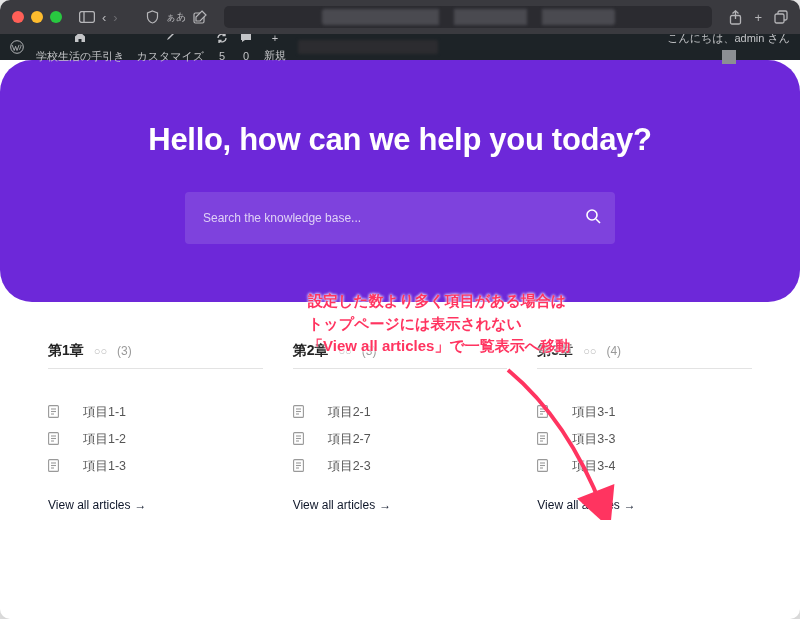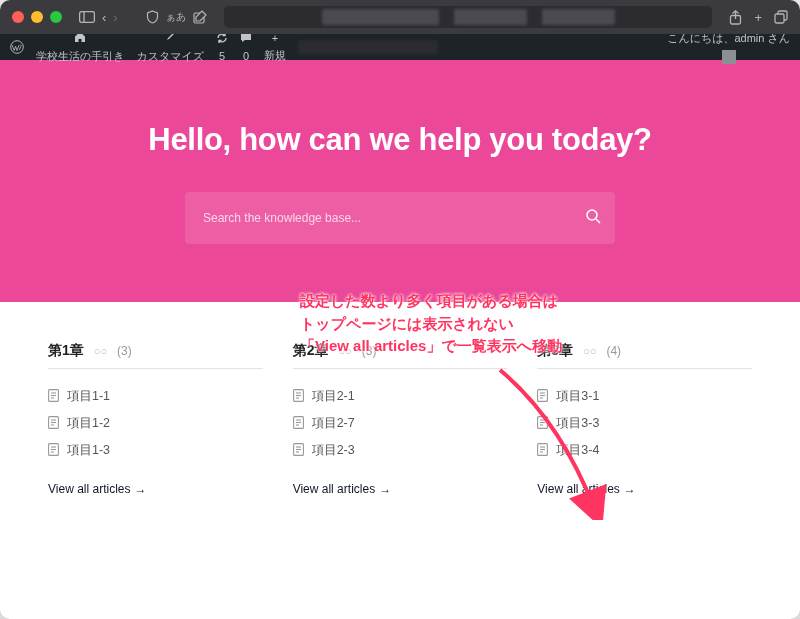--- a/index.html
+++ b/index.html
@@ -61,24 +61,25 @@
     padding: 0 10px;
     gap: 12px;
   }
   .wp-item { display:flex; align-items:center; gap:4px; cursor:pointer;flex-direction:column;}
   .wp-spacer{ flex:1;}
   .wp-blur { width:140px; height:14px; background:#2c2c30; filter:blur(1.5px); border-radius:2px;}
   .wp-avatar { width:14px; height:14px; background:#8c8f94; display:inline-block;}
 
   
   .hero {
-    background: #ec4899;
+    background: #6d28d9;
     color: #fff;
     text-align: center;
     padding: 62px 40px 58px;
+    border-radius: 32px;
   }
   .hero h1 {
     font-size: 31px;
     font-weight: 600;
     letter-spacing: -0.3px;
     margin-bottom: 34px;
   }
   .search-wrap {
     max-width: 430px;
     margin: 0 auto;
@@ -109,37 +110,37 @@
     display: grid;
     grid-template-columns: repeat(3, 1fr);
     gap: 30px;
     color: #333;
     background:#fff;
   }
   .col { font-size: 12.5px; }
   .chap-head {
     display:flex; align-items:baseline; gap:10px;
     padding-bottom: 8px;
-    margin-bottom: 14px;
+    margin-bottom: 30px;
     border-bottom: 1px solid #e3e3e3;
   }
   .chap-title { font-size: 14px; font-weight: 600; color:#222;}
   .chap-sub { font-size: 11px; color: #b8b8b8; }
   .chap-count { font-size: 12px; color: #999; }
   .art-list { list-style:none; margin-bottom: 18px;}
-  .art-list li { display:flex; align-items:center; gap:8px; padding:5px 0; color:#555; cursor:pointer;}
+  .art-list li { display:flex; align-items:center; gap:24px; padding:5px 0; color:#555; cursor:pointer;}
   .doc-ico { color:#999; font-size:12px;}
   .view-all { font-size:12px; color:#0f172a; cursor:pointer;}
   .view-all .arrow{ margin-left:4px;}
 
   
   .anno {
     position:absolute;
     top: 290px;
-    left: 300px;
+    left: 308px;
     pointer-events:none;
     z-index:50;
   }
   .anno-text {
     color: #ff3460;
     font-weight: 700;
     font-size: 15px;
     line-height: 1.5;
     text-shadow: 0 0 3px #fff, 0 0 3px #fff;
   }

